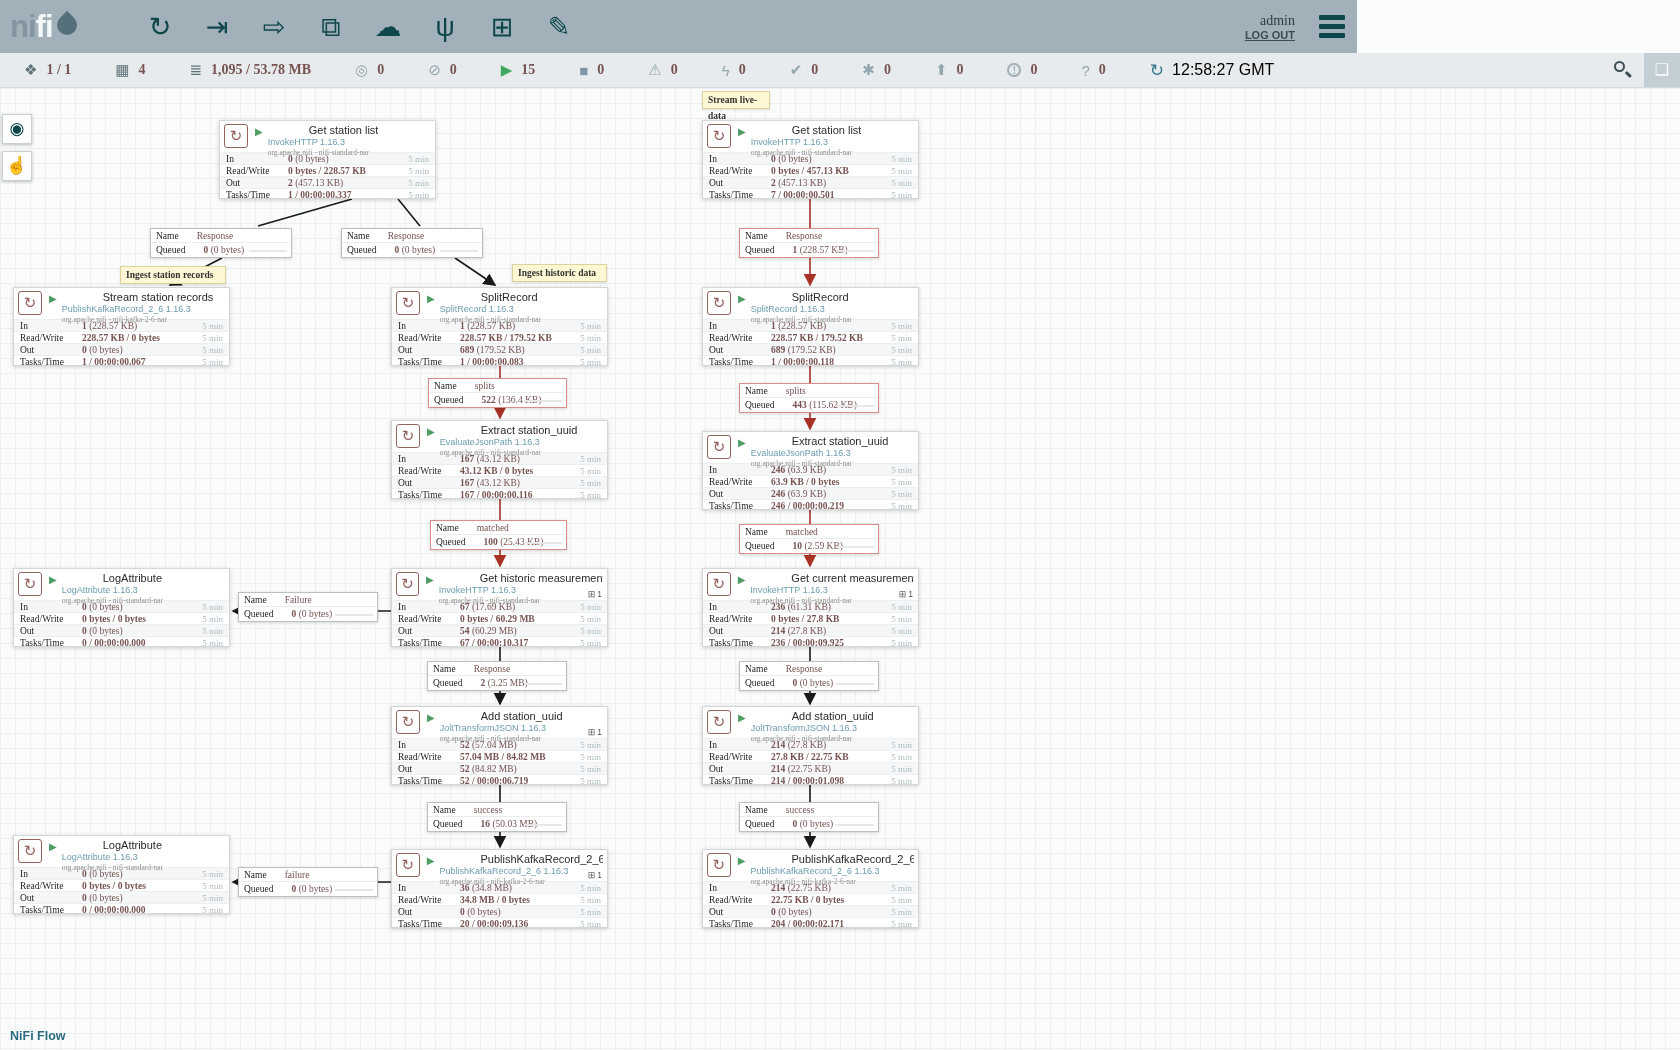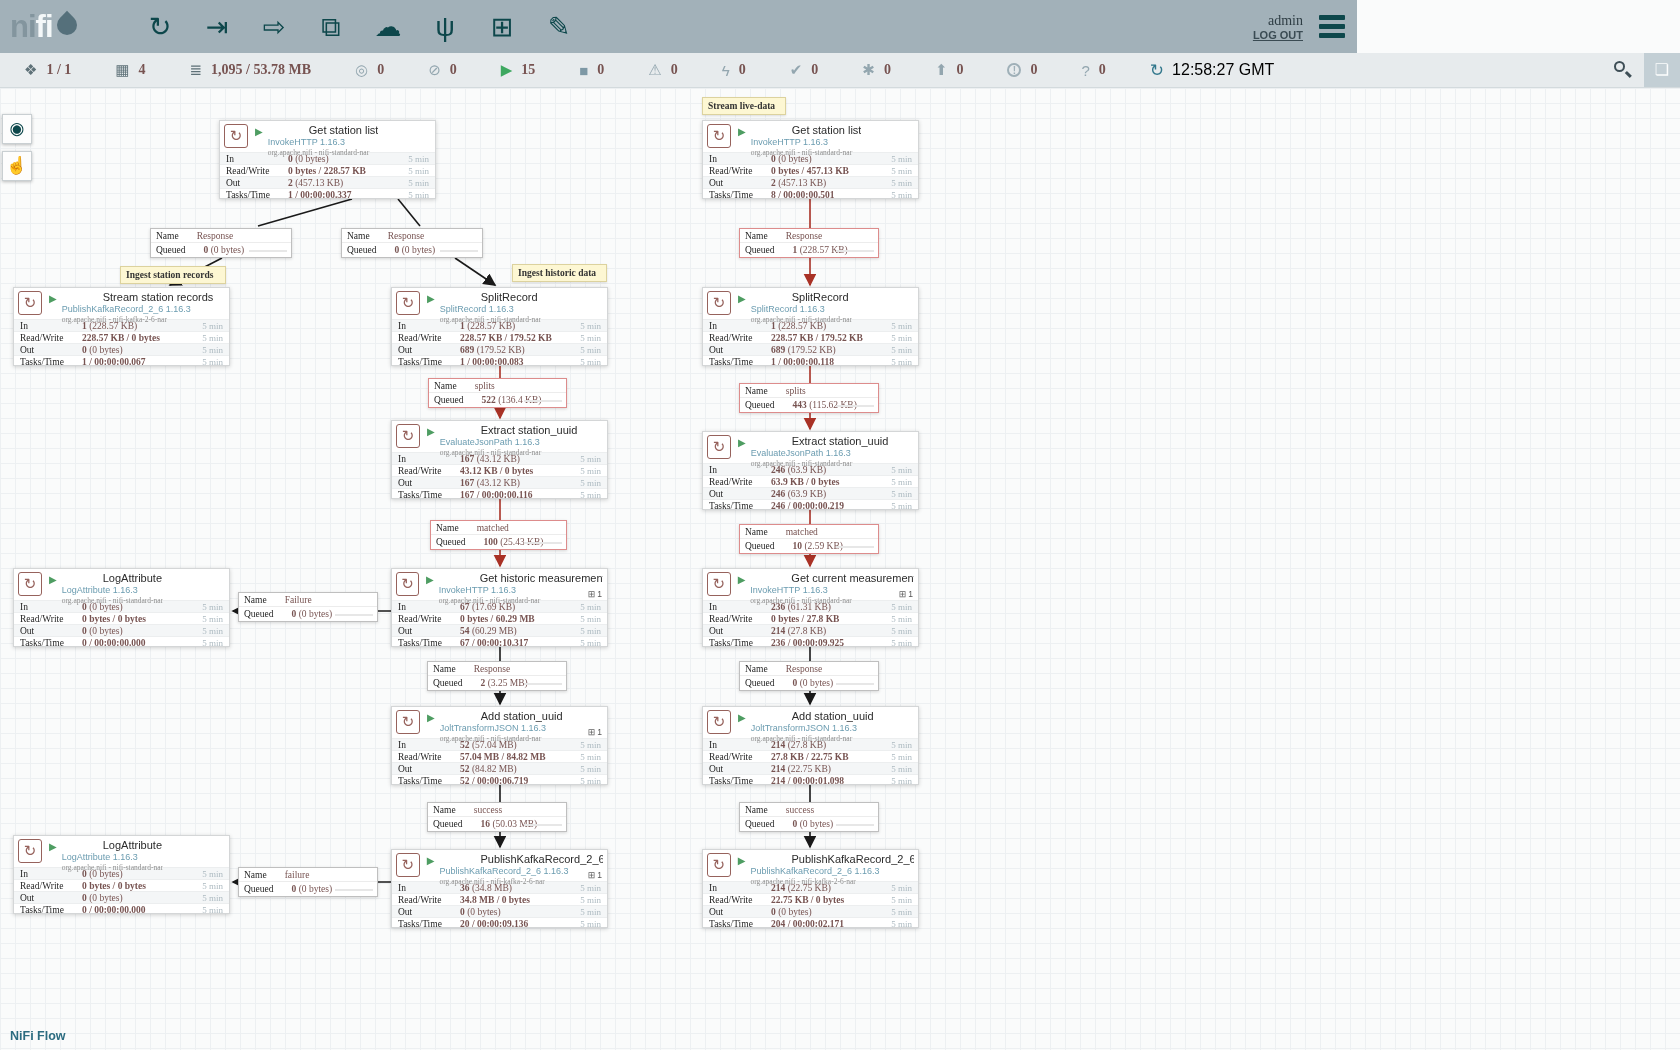--- a/index.html
+++ b/index.html
@@ -13,21 +13,21 @@
   .logo-text { font-size:31px; font-weight:bold; letter-spacing:-1px; }
   .logo-ni { color:#83959e; }
   .logo-fi { color:#f4f8f9; }
   .logo-drop { width:20px; height:20px; background:#55707b;
     border-radius:0 50% 50% 50%; transform:rotate(45deg); margin-left:4px; margin-top:-4px; }
   .toolbar { display:flex; align-items:center; margin-left:16px; }
   .tool-icon { width:44px; margin-right:13px; text-align:center; font-size:27px;
     line-height:50px; color:#0d474b; cursor:pointer; }
   .header-right { position:absolute; right:12px; top:0; height:53px;
     display:flex; align-items:center; }
-  .user-block { text-align:right; margin-right:16px; }
+  .user-block { text-align:right; margin-right:24px; }
   .user-name { font-family:"Liberation Serif", serif; font-size:14px; color:#2e3d44; }
   .logout { font-size:11px; font-weight:bold; color:#3a4b53;
     text-decoration:underline; cursor:pointer; }
   .hamburger { display:flex; flex-direction:column; gap:4px; cursor:pointer; }
   .hamburger span { width:26px; height:5px; background:#0d474b; border-radius:1px; }
 
   
   .statusbar { position:absolute; left:0; top:53px; width:1680px; height:35px;
     background:#e7ebed; border-bottom:1px solid #d3dadd;
     display:flex; align-items:center; padding-left:24px; }
@@ -299,21 +299,21 @@
     <span class="stat-value"><b>0 bytes / 457.13 KB</b><span></span></span>
     <span class="stat-period">5 min</span>
   </div>
           <div class="stat-row">
     <span class="stat-label">Out</span>
     <span class="stat-value"><b>2 </b><span>(457.13 KB)</span></span>
     <span class="stat-period">5 min</span>
   </div>
           <div class="stat-row">
     <span class="stat-label">Tasks/Time</span>
-    <span class="stat-value"><b>8 / 00:00:00.501</b><span></span></span>
+    <span class="stat-value"><b>7 / 00:00:00.501</b><span></span></span>
     <span class="stat-period">5 min</span>
   </div>
         </div>
   </div>
       <div class="proc" style="left: 13px; top: 199px;">
     <div class="proc-head">
       <span class="proc-icon">↻</span>
       <span class="run-icon">▶</span>
       <div class="proc-titles">
         <div class="proc-name">Stream station records</div>
@@ -916,17 +916,17 @@
     </div>
     <div class="queue-row">
       <span class="q-key">Queued</span>
       <span class="q-val"><b>0 </b><span>(0 bytes)</span></span>
     </div>
     <span class="size-track"></span>
     <span class="count-track"><span class="count-fill" style="width: 0%; background: transparent;"></span></span>
   </div>
       <div class="flow-label" style="left: 120px; top: 178px; width: 106px;"><span>Ingest station records</span></div>
       <div class="flow-label" style="left: 512px; top: 176px; width: 95px;"><span>Ingest historic data</span></div>
-      <div class="flow-label" style="left: 702px; top: 9px; width: 84px;"><span>Stream live-data</span></div>
+      <div class="flow-label" style="left: 702px; top: 3px; width: 68px;"><span>Stream live-data</span></div>
     </div>
 </div>
 
 <div class="breadcrumb">NiFi Flow</div>
 
 </body></html>

